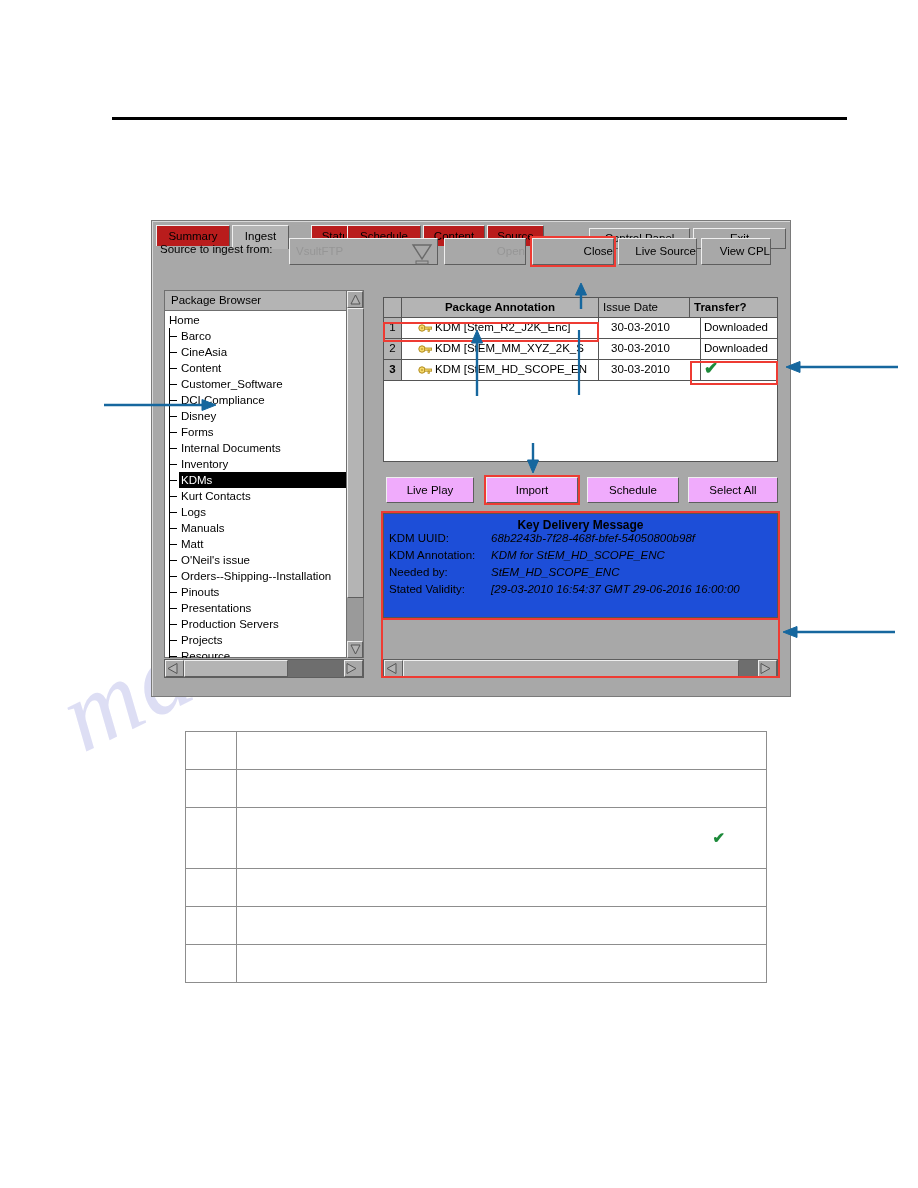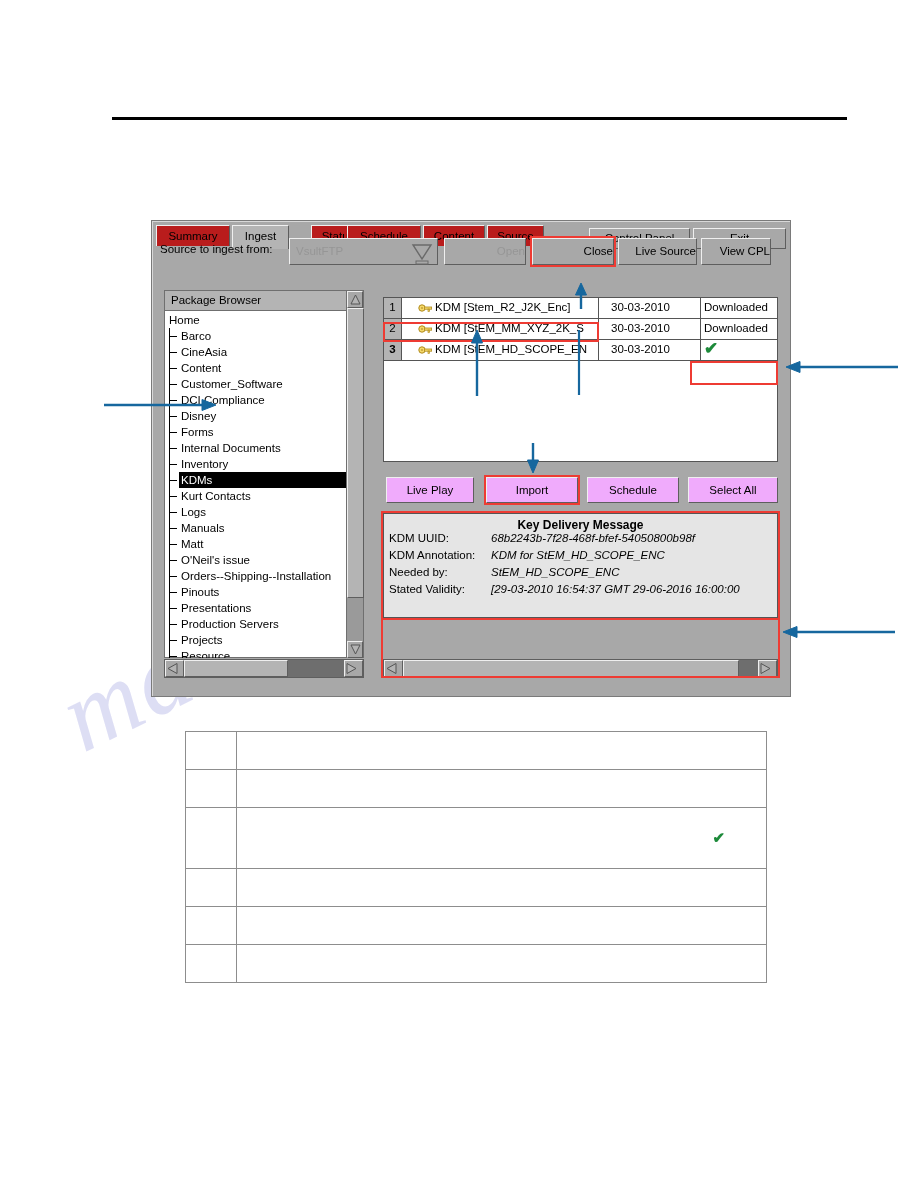--- a/index.html
+++ b/index.html
@@ -119,21 +119,21 @@
   
   .mbtn{
     position:absolute;height:26px;background:#f0abfc;
     border:1px solid #efefef;border-right-color:#5e5e5e;border-bottom-color:#5e5e5e;
     font-size:11.5px;color:#000;line-height:24px;text-align:center;box-sizing:border-box;
   }
 
   
   .kdmpanel{
     position:absolute;left:231px;top:292px;width:395px;height:105px;
-    background:#e5e5e5;border:1px solid #555;box-sizing:border-box;
+    background:#1d4ed8;border:1px solid #555;box-sizing:border-box;
     overflow:hidden;
   }
   .kdmtitle{text-align:center;font-size:12px;font-weight:bold;margin-top:4px;color:#000;}
   .kdmrow{position:relative;height:17px;font-size:11.5px;color:#000;}
   .kdmrow .k{position:absolute;left:5px;top:0;}
   .kdmrow .v{position:absolute;left:107px;top:0;font-style:italic;white-space:nowrap;}
 
   
   .btable{position:absolute;left:185px;top:731px;width:582px;border:1px solid #8d8d8d;border-collapse:collapse;background:#fff;}
   .btable td{border:1px solid #8d8d8d;height:35px;}
@@ -251,20 +251,26 @@
       </div>
       <div class="hthumb" style="left:19px;width:104px;"></div>
       <div class="hbtn" style="right:0;">
         <svg width="13" height="13" viewBox="0 0 13 13">
             <polygon points="11,6.5 2,1.5 2,11.5" fill="#b4b4b4" stroke="#555" stroke-width="1"></polygon>
           </svg>
       </div>
     </div>
 
     <div class="ptable">
+      <div class="pthead">
+        <div class="c0"></div>
+        <div class="c1">Package Annotation</div>
+        <div class="c2">Issue Date</div>
+        <div class="c3">Transfer?</div>
+      </div>
 
       <div class="ptrow">
         <div class="c0">1</div>
         <div class="c1">
           <span class="keyicon">
             <svg width="14" height="12" viewBox="0 0 14 12">
                 <circle cx="4" cy="6" r="3.2" fill="#f5d96a" stroke="#b08b1e" stroke-width="1"></circle>
                 <circle cx="4" cy="6" r="1.1" fill="#c9a43a"></circle>
                 <rect x="6.6" y="5" width="7" height="2.2" fill="#f5d96a" stroke="#b08b1e" stroke-width=".8"></rect>
                 <rect x="10" y="7" width="1.6" height="2.4" fill="#f5d96a" stroke="#b08b1e" stroke-width=".7"></rect>

